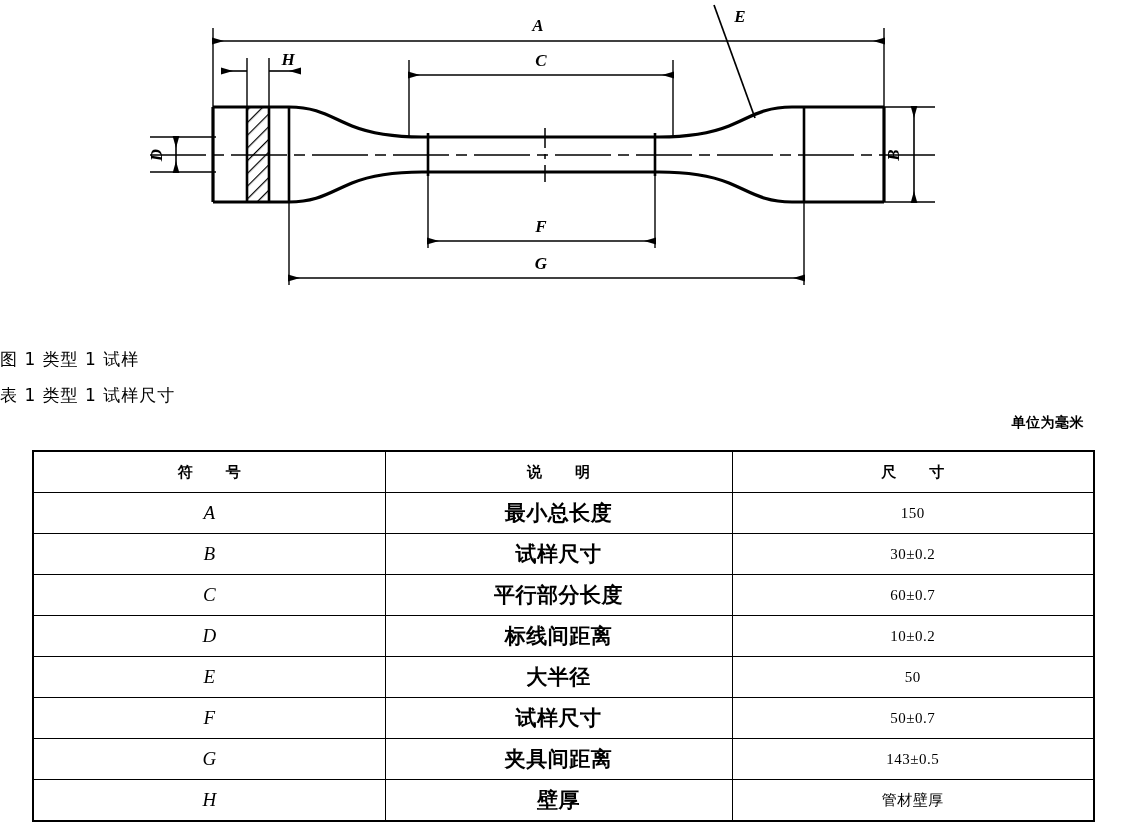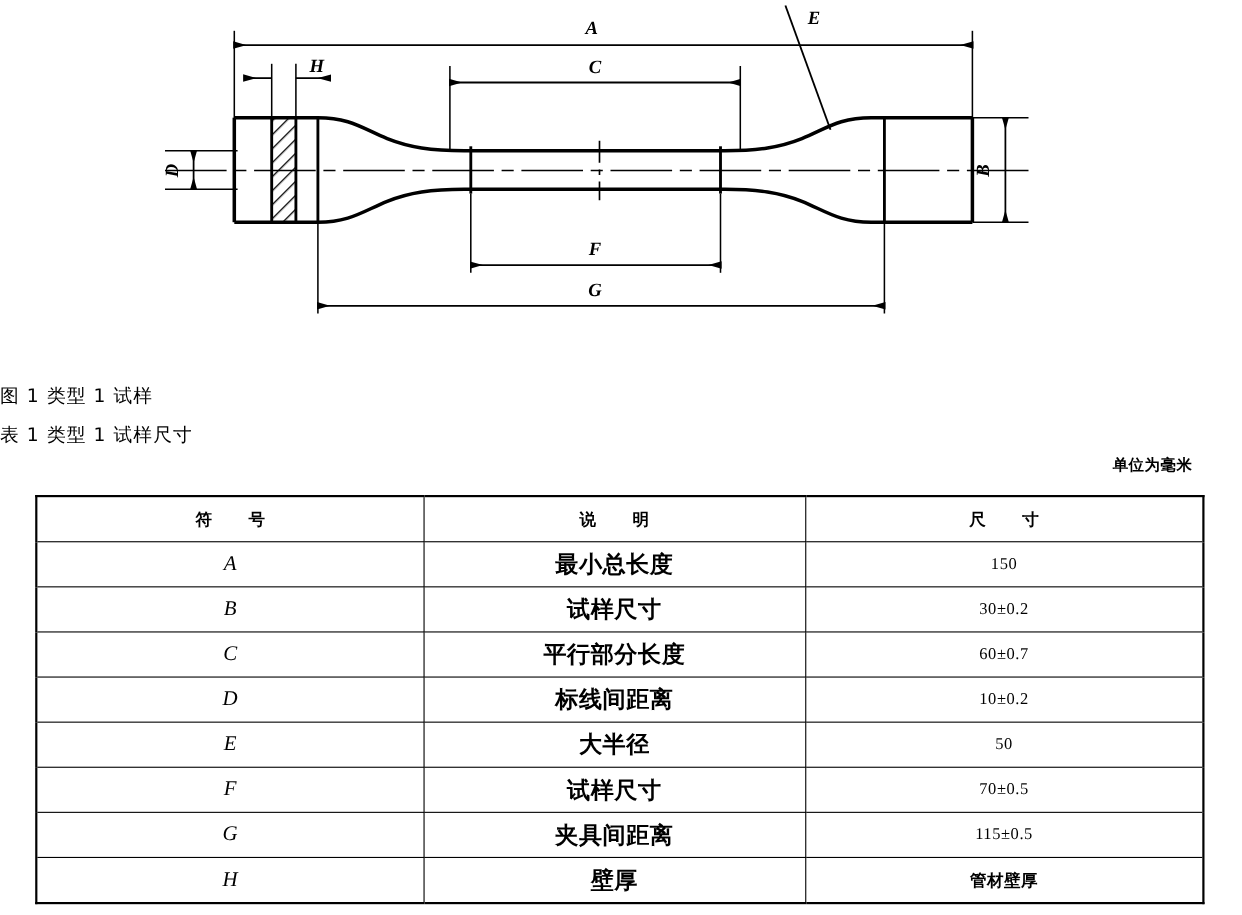--- a/index.html
+++ b/index.html
@@ -94,21 +94,21 @@
     font-size: 21px;
     letter-spacing: 0.5px;
   }
   .dim-cell {
     font-family: "Liberation Serif", "DejaVu Serif", serif;
     font-size: 15px;
     letter-spacing: 0.5px;
   }
   .dim-cell.cn {
     font-family: "DejaVu Sans", "Liberation Sans", sans-serif;
-    font-weight: bold;
+    font-weight: normal;
     font-size: 15px;
   }
 
   
   .dim-label {
     font-family: "Liberation Serif", "DejaVu Serif", serif;
     font-style: italic;
     font-weight: bold;
     font-size: 17px;
     fill: #000000;
@@ -255,26 +255,26 @@
       <td class="dim-cell">10±0.2</td>
     </tr>
     <tr>
       <td class="sym-cell">E</td>
       <td class="desc-cell">大半径</td>
       <td class="dim-cell">50</td>
     </tr>
     <tr>
       <td class="sym-cell">F</td>
       <td class="desc-cell">试样尺寸</td>
-      <td class="dim-cell">70±0.5</td>
+      <td class="dim-cell">50±0.7</td>
     </tr>
     <tr>
       <td class="sym-cell">G</td>
       <td class="desc-cell">夹具间距离</td>
-      <td class="dim-cell">115±0.5</td>
+      <td class="dim-cell">143±0.5</td>
     </tr>
     <tr>
       <td class="sym-cell">H</td>
       <td class="desc-cell">壁厚</td>
       <td class="dim-cell cn">管材壁厚</td>
     </tr>
   </tbody>
 </table>
 
 </body></html>

